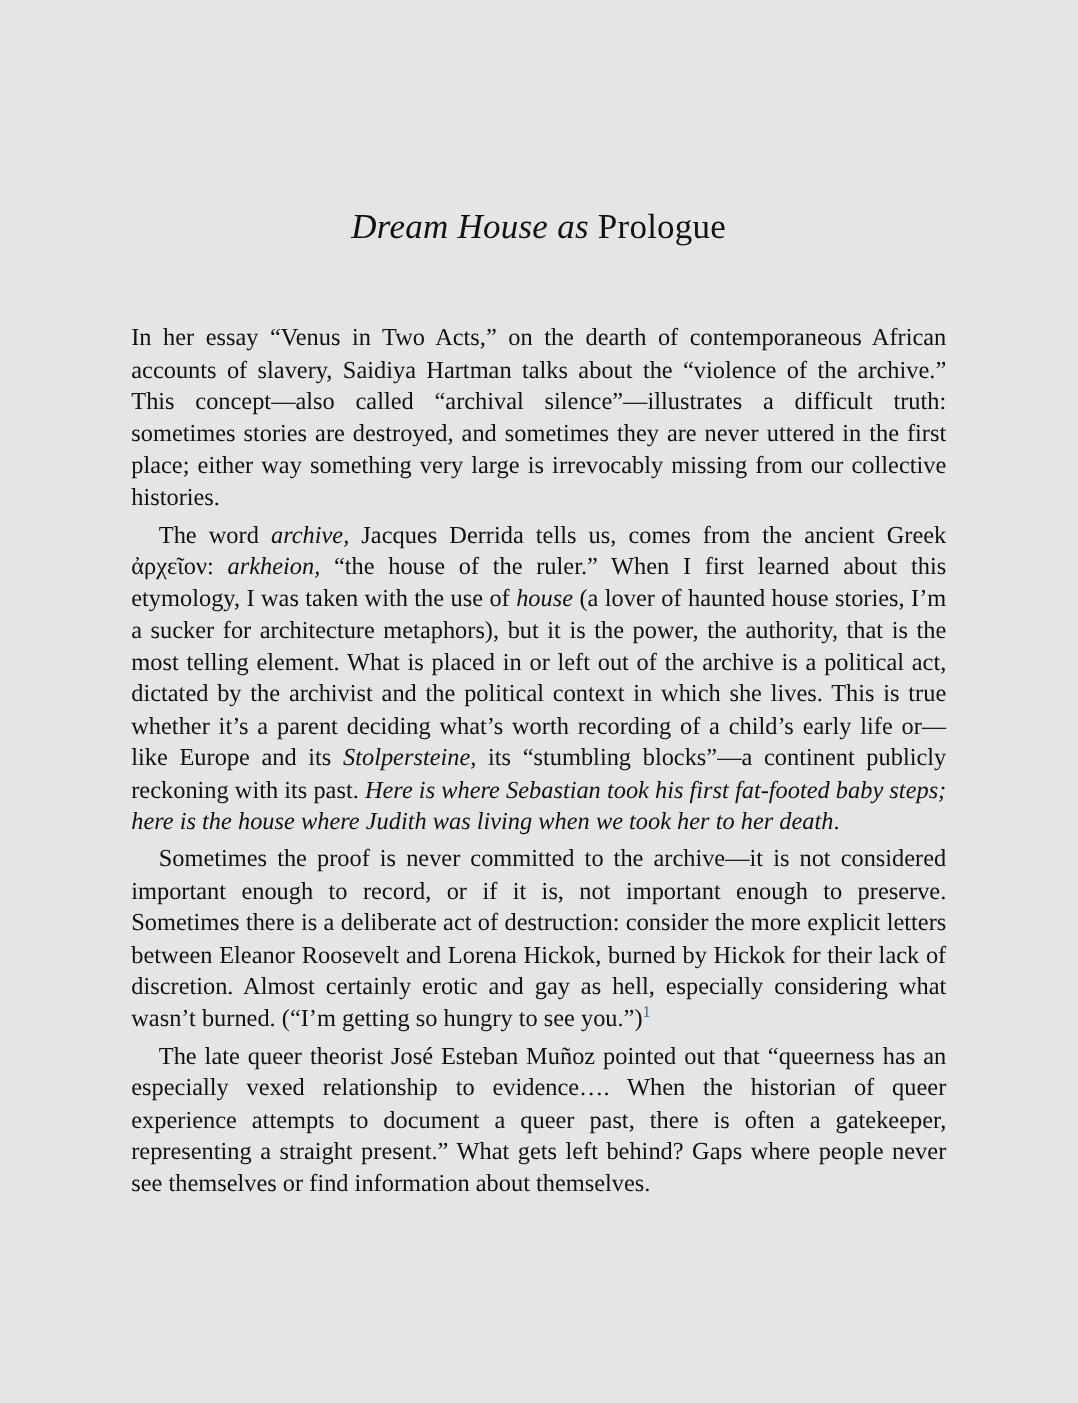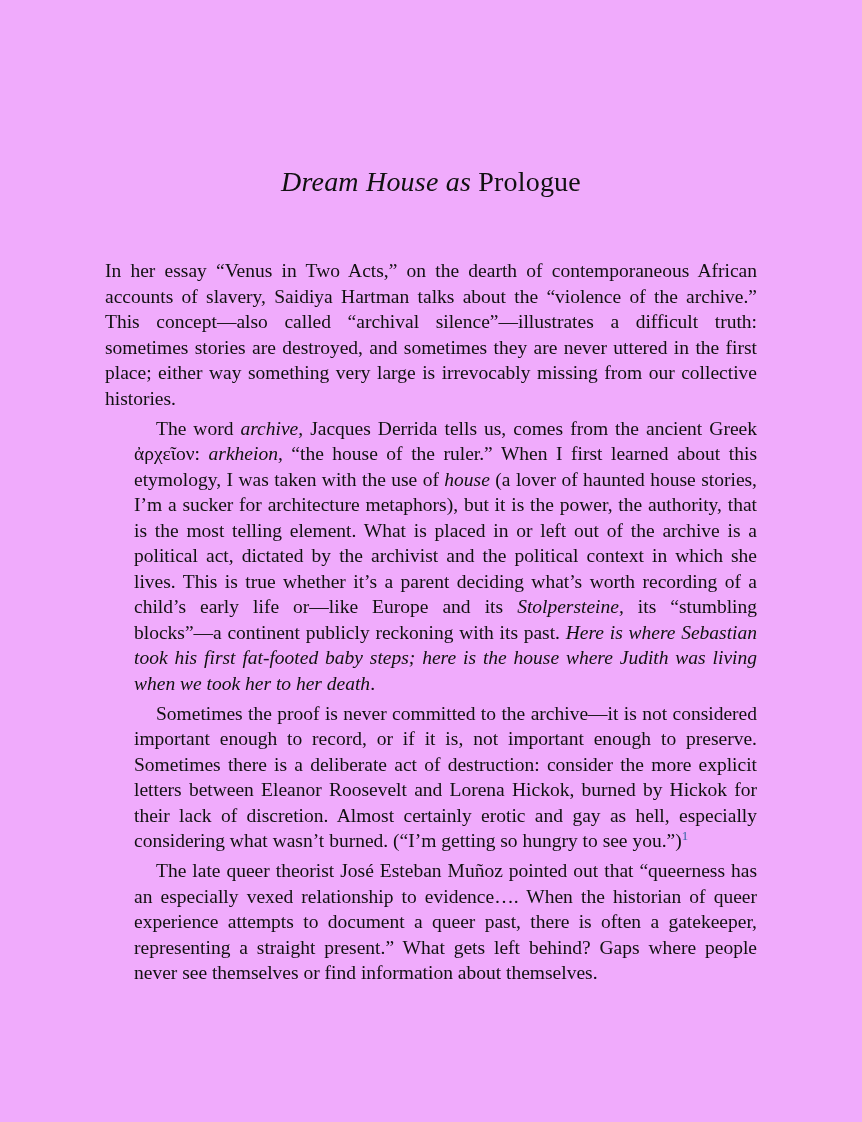--- a/index.html
+++ b/index.html
@@ -7,21 +7,21 @@
     width: 862px;
     height: 1122px;
     background: #ffffff;
     color: #111111;
     font-family: "Liberation Serif", "DejaVu Serif", serif;
   }
   .page {
     position: relative;
     width: 862px;
     height: 1122px;
-    background: #f0abfc;
+    background: #e5e5e5;
     overflow: hidden;
   }
   .content {
     width: 652px;
     margin: 0 auto;
     padding-top: 166px;
   }
   .chapter-title {
     margin: 0;
     font-size: 28px;
@@ -35,21 +35,21 @@
   .body-text {
     margin-top: 60px;
     font-size: 19.5px;
     line-height: 25.5px;
     text-align: justify;
   }
   .body-text p {
     margin: 4.5px 0 0 0;
   }
   .body-text p:first-child { margin-top: 0; }
-  .body-text p.indent { text-indent: 22px; margin-left: 29px; }
+  .body-text p.indent { text-indent: 22px; }
   .body-text em { font-style: italic; }
   sup.fn {
     font-size: 13px;
     line-height: 0;
     vertical-align: super;
   }
   a.fnref {
     color: #3465a4;
     text-decoration: none;
     cursor: pointer;

